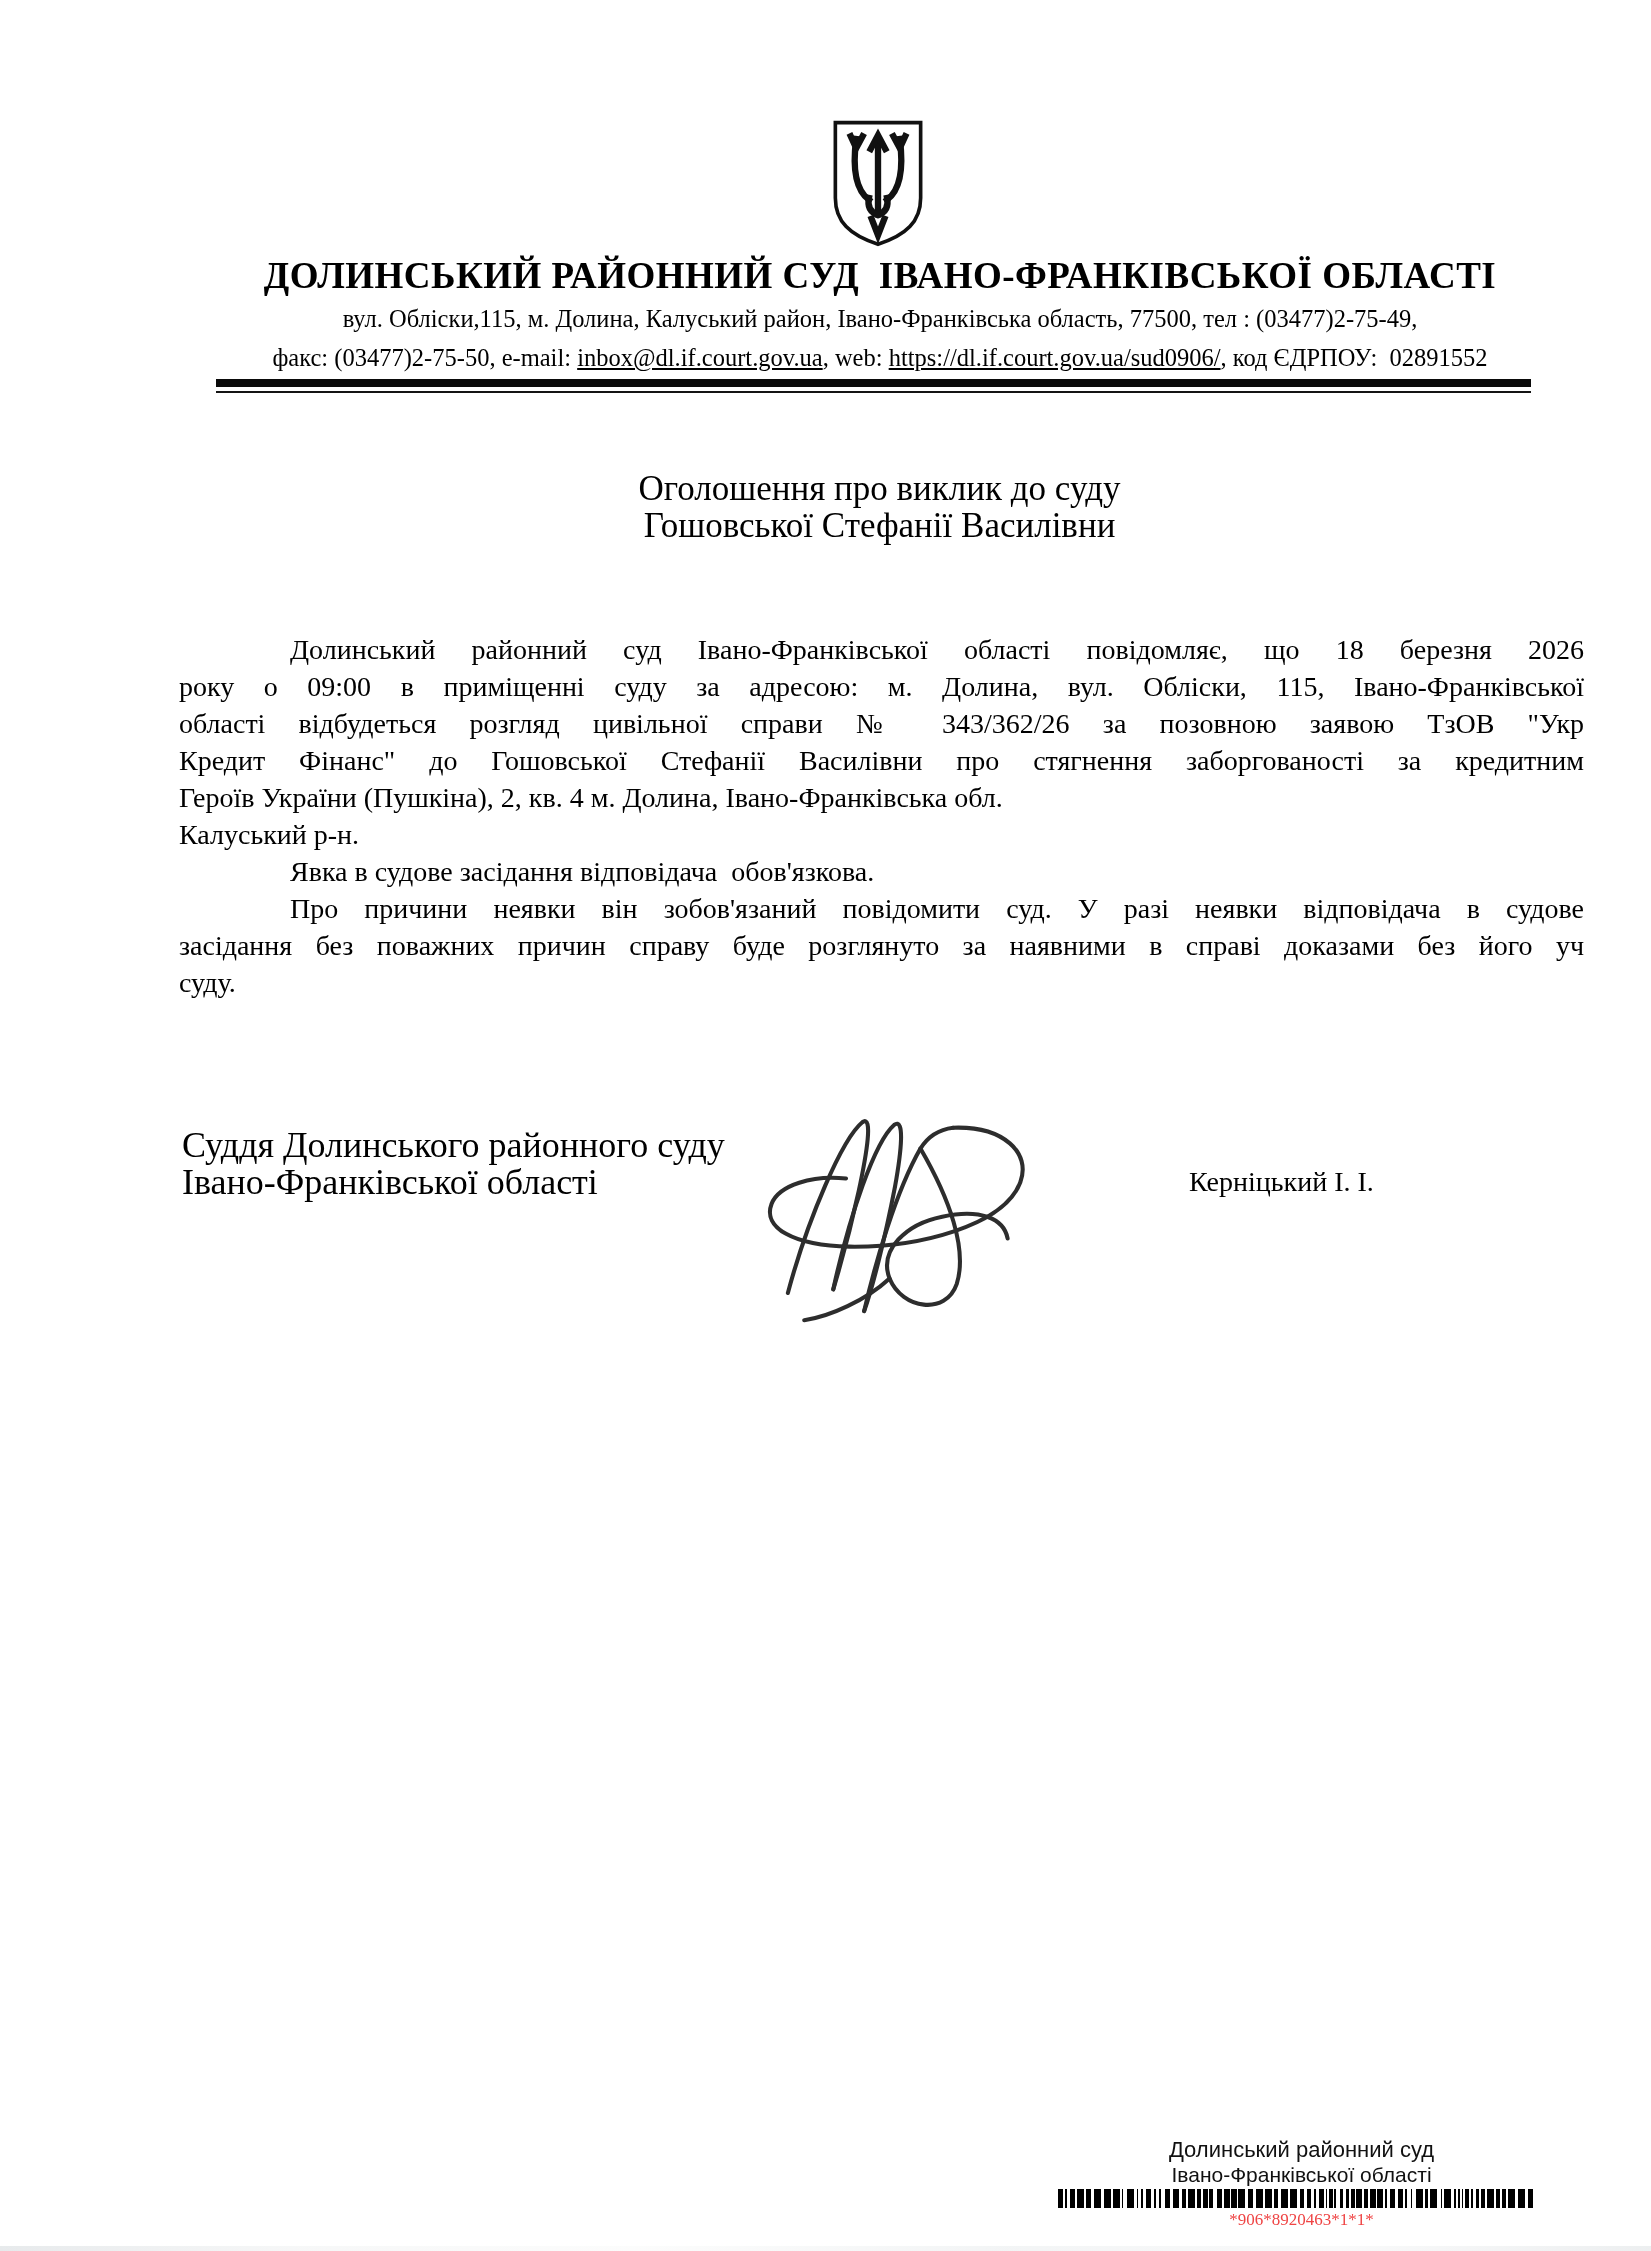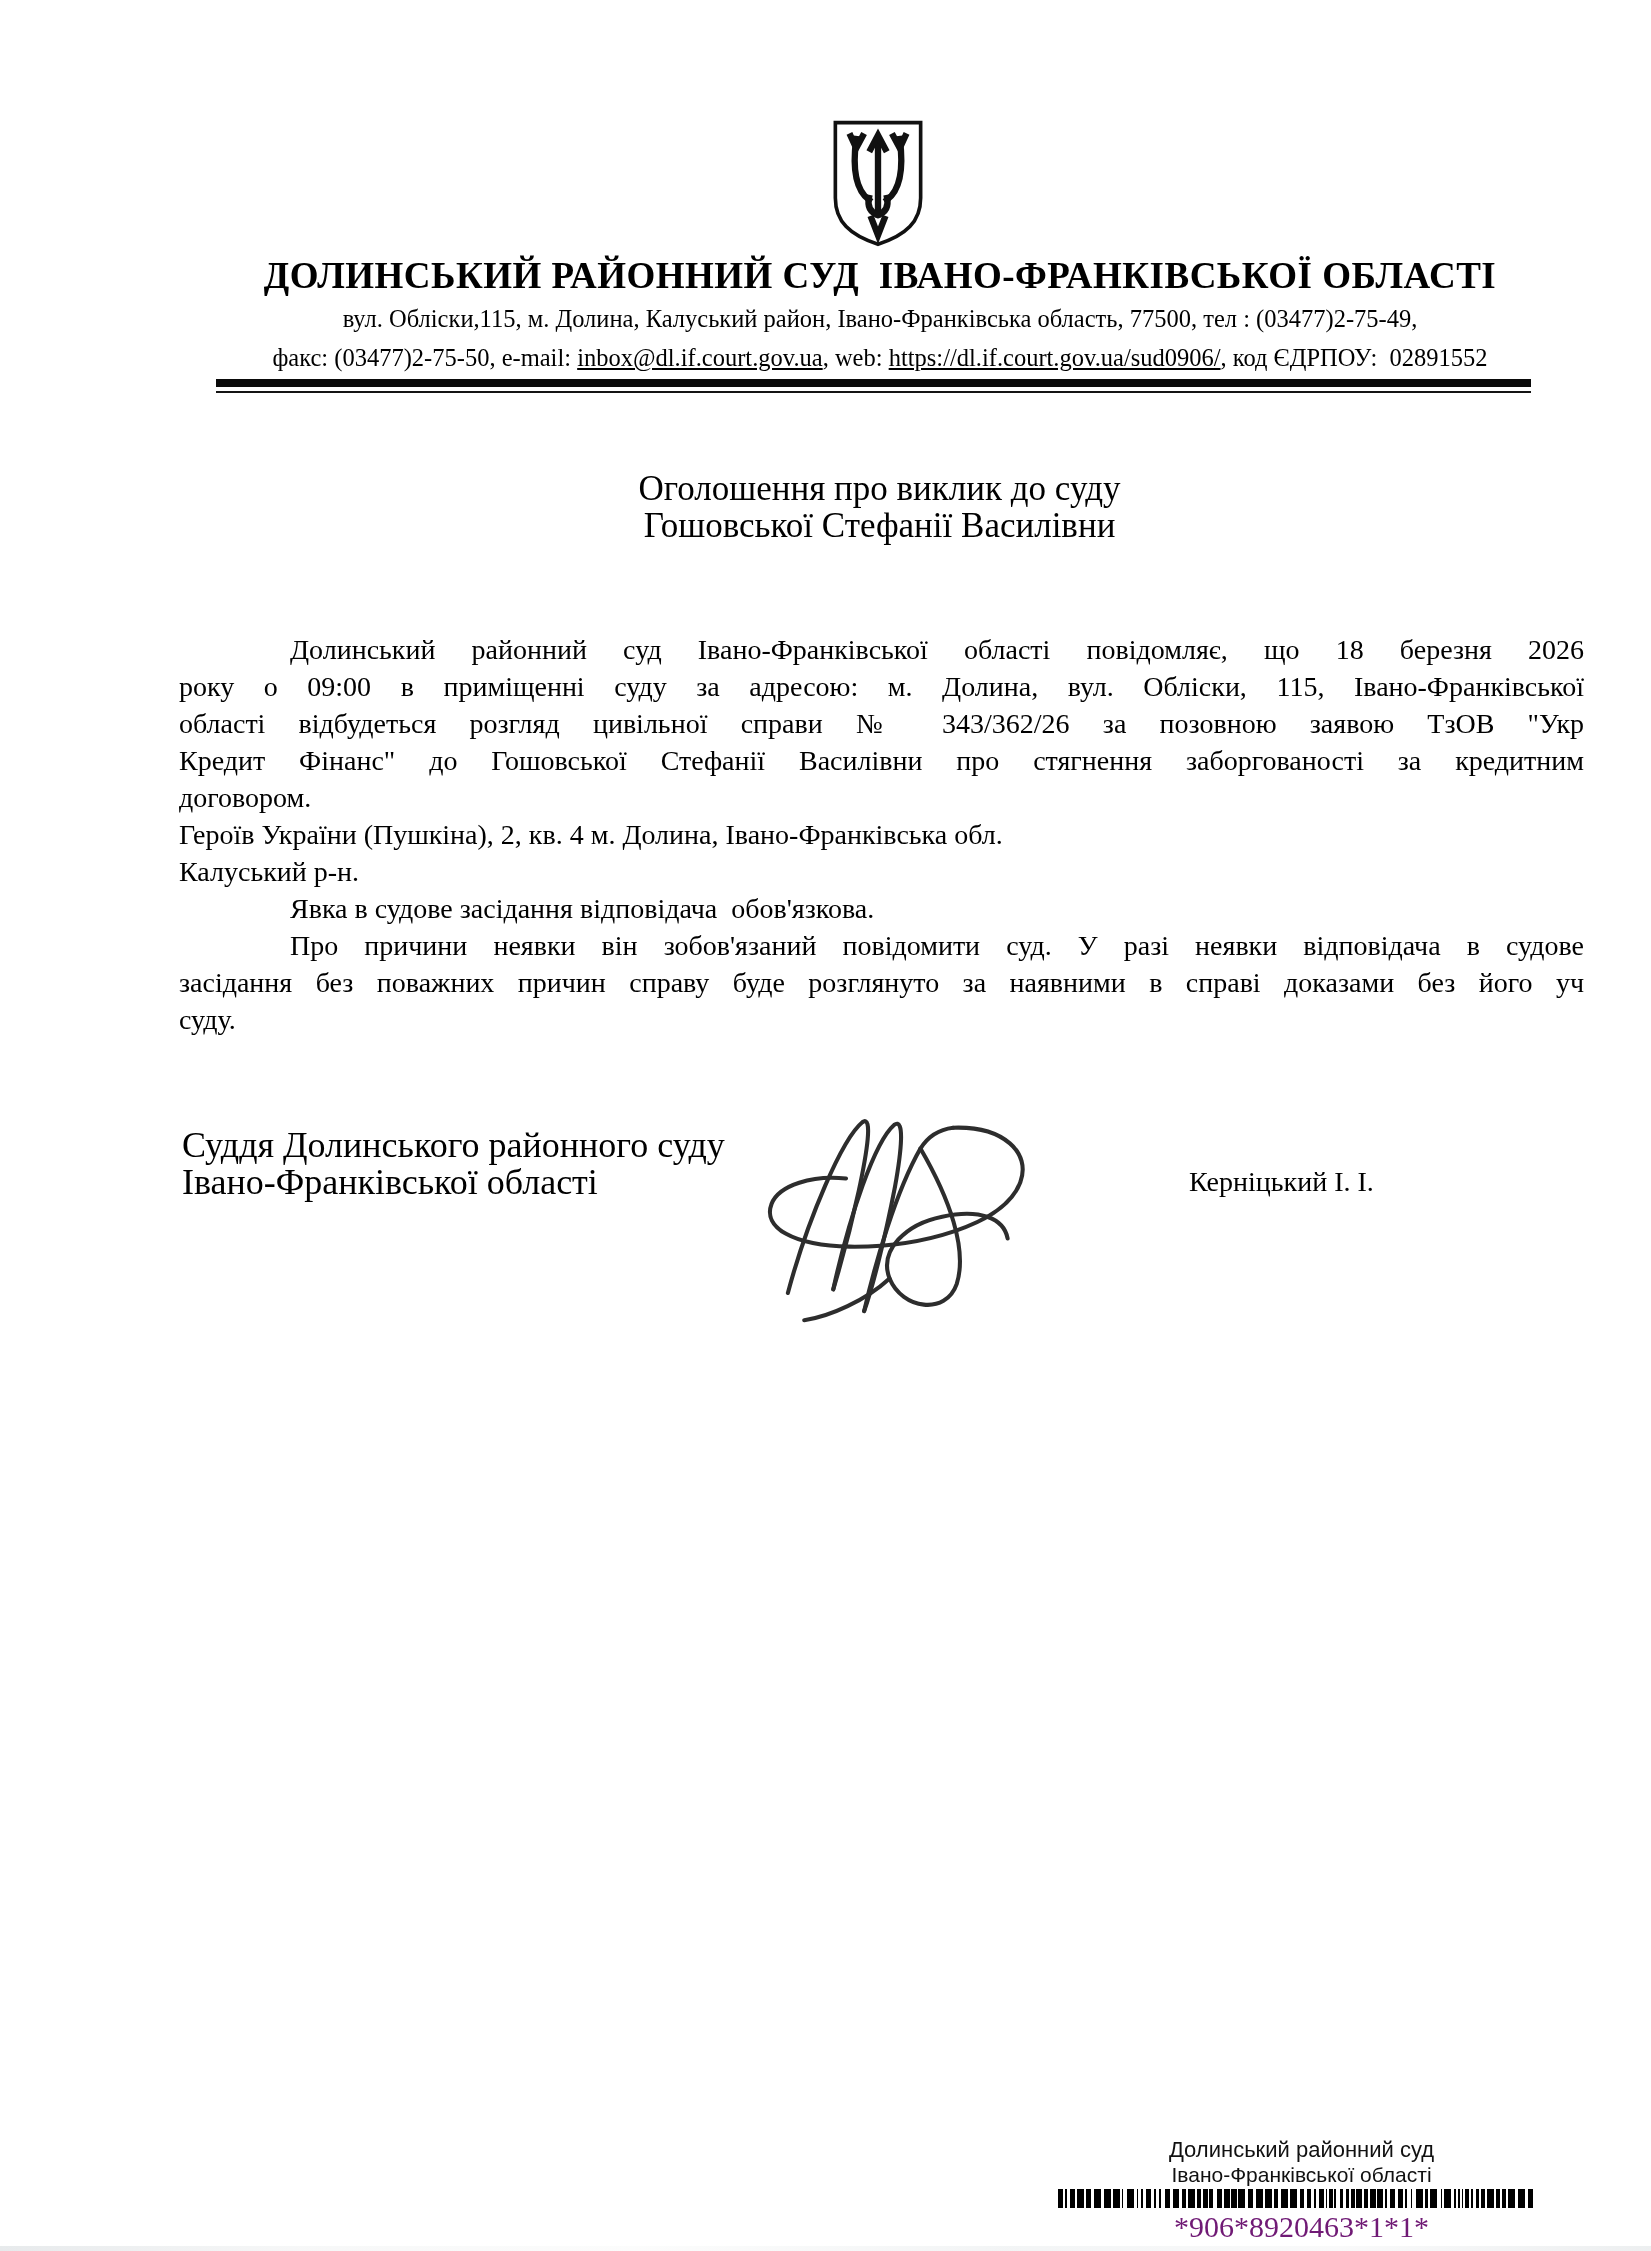--- a/index.html
+++ b/index.html
@@ -33,21 +33,21 @@
   .sig-name{position:absolute;left:1189px;top:1166px;font-size:28px;}
   .sig-svg{position:absolute;left:746px;top:1105px;width:318px;height:227px;}
 
   
   .bc{position:absolute;left:1038px;top:2137px;width:527px;text-align:center;
       font-family:"Liberation Sans",sans-serif;color:#111;}
   .bc-l1{font-size:22px;line-height:25.5px;}
   .bc-l2{font-size:21px;line-height:23.6px;}
   .bc-bars{height:19px;width:488px;margin:2.7px auto 0;display:flex;align-items:stretch;}
   .bc-bars span{display:inline-block;height:100%;background:#000;flex:0 0 auto;}
-  .bc-val{font-family:"Liberation Serif",serif;font-size:30px;margin-top:2.7px;color:#701a75;}
+  .bc-val{font-family:"Liberation Serif",serif;font-size:17px;margin-top:2.7px;color:#ef4444;}
 
   .scan-noise{position:absolute;left:0;bottom:0;width:100%;height:6.4px;opacity:.5;
       background:linear-gradient(90deg,#cfd5d9 0%,#eef0f1 18%,#f8f9f9 38%,#e6eaec 60%,#f3f4f5 80%,#d8dde0 100%);}
 </style>
 </head>
 <body>
 
 <div class="page">
 
   <svg class="emblem" viewBox="0 0 108 143" xmlns="http://www.w3.org/2000/svg">
@@ -78,21 +78,20 @@
   <div class="title">
     <div>Оголошення про виклик до суду</div>
     <div>Гошовської Стефанії Василівни</div>
   </div>
 
   <div class="bodytext" id="body-text">
       <div class="bline j ind">Долинський районний суд Івано-Франківської області повідомляє, що 18 березня 2026</div>
       <div class="bline j">року о 09:00 в приміщенні суду за адресою: м. Долина, вул. Обліски, 115, Івано-Франківської</div>
       <div class="bline j">області відбудеться розгляд цивільної справи № 343/362/26 за позовною заявою ТзОВ "Укр</div>
       <div class="bline j">Кредит Фінанс" до Гошовської Стефанії Василівни про стягнення заборгованості за кредитним</div>
-      <div class="bline">договором.</div>
       <div class="bline">Героїв України (Пушкіна), 2, кв. 4 м. Долина, Івано-Франківська обл.</div>
       <div class="bline">Калуський р-н.</div>
       <div class="bline ind">Явка в судове засідання відповідача  обов'язкова.</div>
       <div class="bline j ind">Про причини неявки він зобов'язаний повідомити суд. У разі неявки відповідача в судове</div>
       <div class="bline j">засідання без поважних причин справу буде розглянуто за наявними в справі доказами без його уч</div>
       <div class="bline">суду.</div>
     </div>
 
   <div class="sig-role">
     <div>Суддя Долинського районного суду</div>

